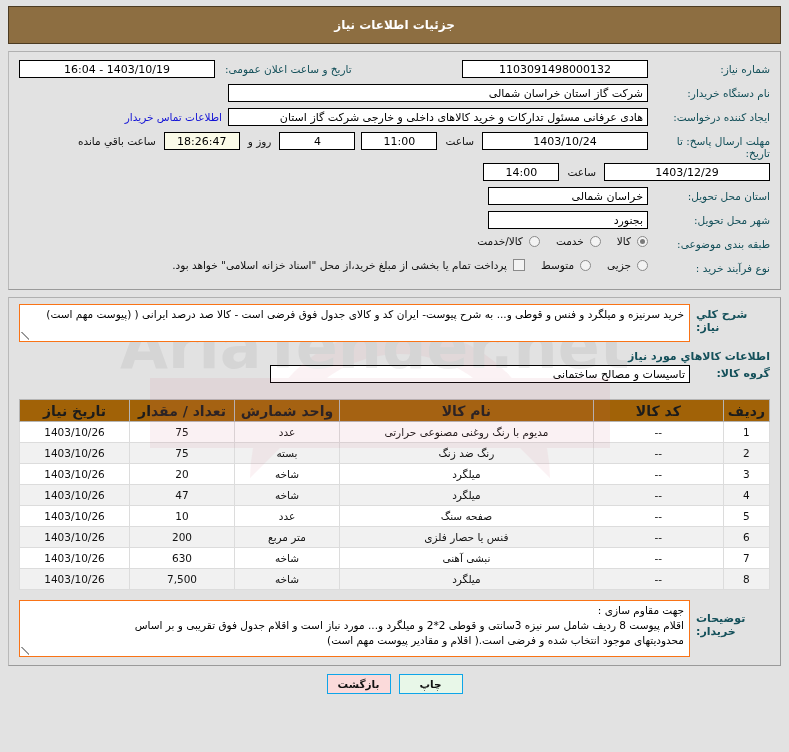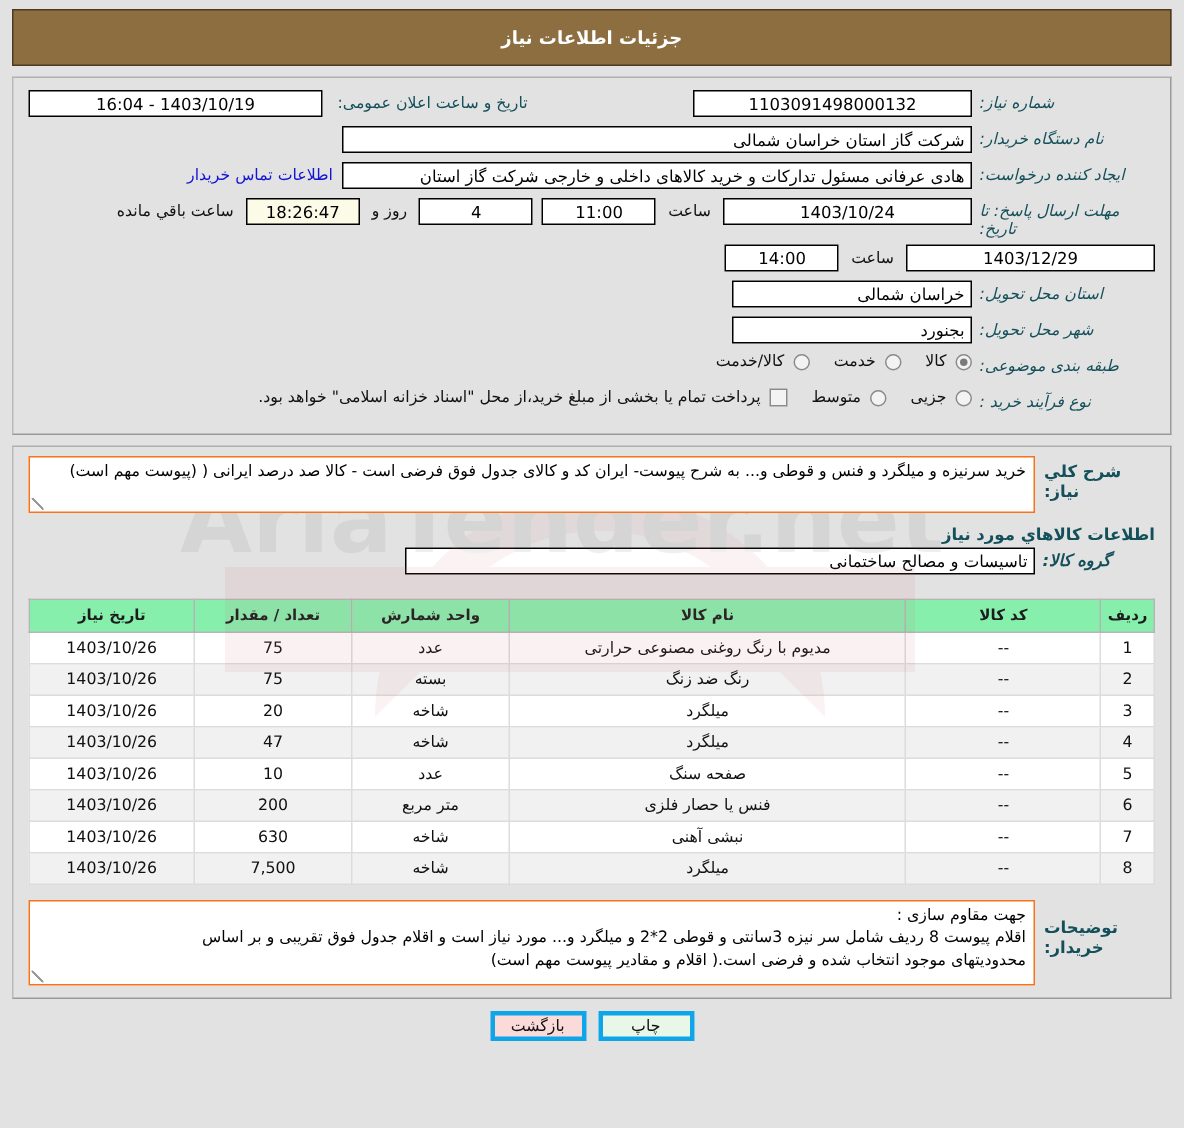--- a/index.html
+++ b/index.html
@@ -28,23 +28,23 @@
     margin: 7px 8px 0 8px;
     background: #e2e2e2;
     border: 1px solid #9a9a9a;
     border-left-color: #b9b9b9; border-top-color: #b0b0b0;
   }
 
   
   .form { padding: 8px 10px 6px 10px; }
   .frow { display: flex; align-items: flex-start; margin-bottom: 4px; min-height: 20px; }
   .flabel {
-    width: 122px; flex: 0 0 122px; text-align: left;
+    width: 122px; flex: 0 0 122px; text-align: right;
     color: #14505a; font-size: 10.5px; line-height: 12px;
-    padding-top: 3px; padding-left: 5px; font-style: italic;
+    padding-top: 3px; padding-left: 5px;
   }
   .fbody { flex: 1; display: flex; align-items: center; justify-content: flex-start; gap: 6px; }
   .inp {
     background: #ffffff; border: 1px solid #000000;
     height: 18px; font-size: 11px; color: #000;
     display: flex; align-items: center; padding: 1px 4px;
     font-family: "DejaVu Sans", "Liberation Sans", sans-serif;
   }
   .inp.right { justify-content: flex-start; }
   .w-need { width: 186px; justify-content: center; }
@@ -90,21 +90,21 @@
     content: ""; position: absolute; left: 1px; bottom: 1px;
     width: 8px; height: 8px;
     background: linear-gradient(45deg, transparent 45%, #999 45%, #999 58%, transparent 58%);
   }
   .sec-title { font-size: 11px; font-weight: bold; color: #14505a; padding: 6px 10px 2px 10px; }
 
   
   .table-wrap { padding: 6px 10px 8px 10px; }
   table.grid { width: 100%; border-collapse: collapse; background: #fff; border: 1px solid #b5b5b5; }
   table.grid th {
-    background: #86efac; color: #1c1c1c; font-size: 10px; font-weight: bold;
+    background: #a16207; color: #1c1c1c; font-size: 14px; font-weight: bold;
     border: 1px solid #b5b5b5; height: 22px; padding: 0 4px; text-align: center;
   }
   table.grid td {
     font-size: 10.5px; color: #111; border: 1px solid #dcdcdc;
     height: 21px; padding: 0 5px; text-align: center; background: #ffffff;
   }
   table.grid tr.alt td { background: #f1f1f1; }
   td.c-row { width: 34px; }
   td.c-code { width: 130px; }
   td.c-name { width: auto; }
@@ -116,22 +116,22 @@
   .notes-row { display: flex; align-items: flex-start; padding: 2px 10px 8px 10px; }
   .notes-label {
     width: 80px; flex: 0 0 80px; text-align: left; padding-left: 6px;
     font-size: 11px; font-weight: bold; color: #14505a; padding-top: 12px;
   }
 
   
   .btnbar { display: flex; justify-content: center; gap: 8px; padding: 8px 0 0 0; }
   .btn {
     font-size: 10.5px; height: 20px; min-width: 64px;
-    border: 3px solid #0ea5e9; display: flex; align-items: center; justify-content: center;
-    color: #111; cursor: pointer;
+    border: 1px solid #0ea5e9; display: flex; align-items: center; justify-content: center;
+    color: #111; cursor: pointer; font-weight: bold;
   }
   .btn-print { background: #e8f7e8; }
   .btn-back { background: #fbdada; }
 
   
   .wm {
     position: absolute; left: 0; top: 300px; width: 789px; height: 380px;
     pointer-events: none; opacity: 0.09; overflow: hidden;
   }
   .wm-text {

